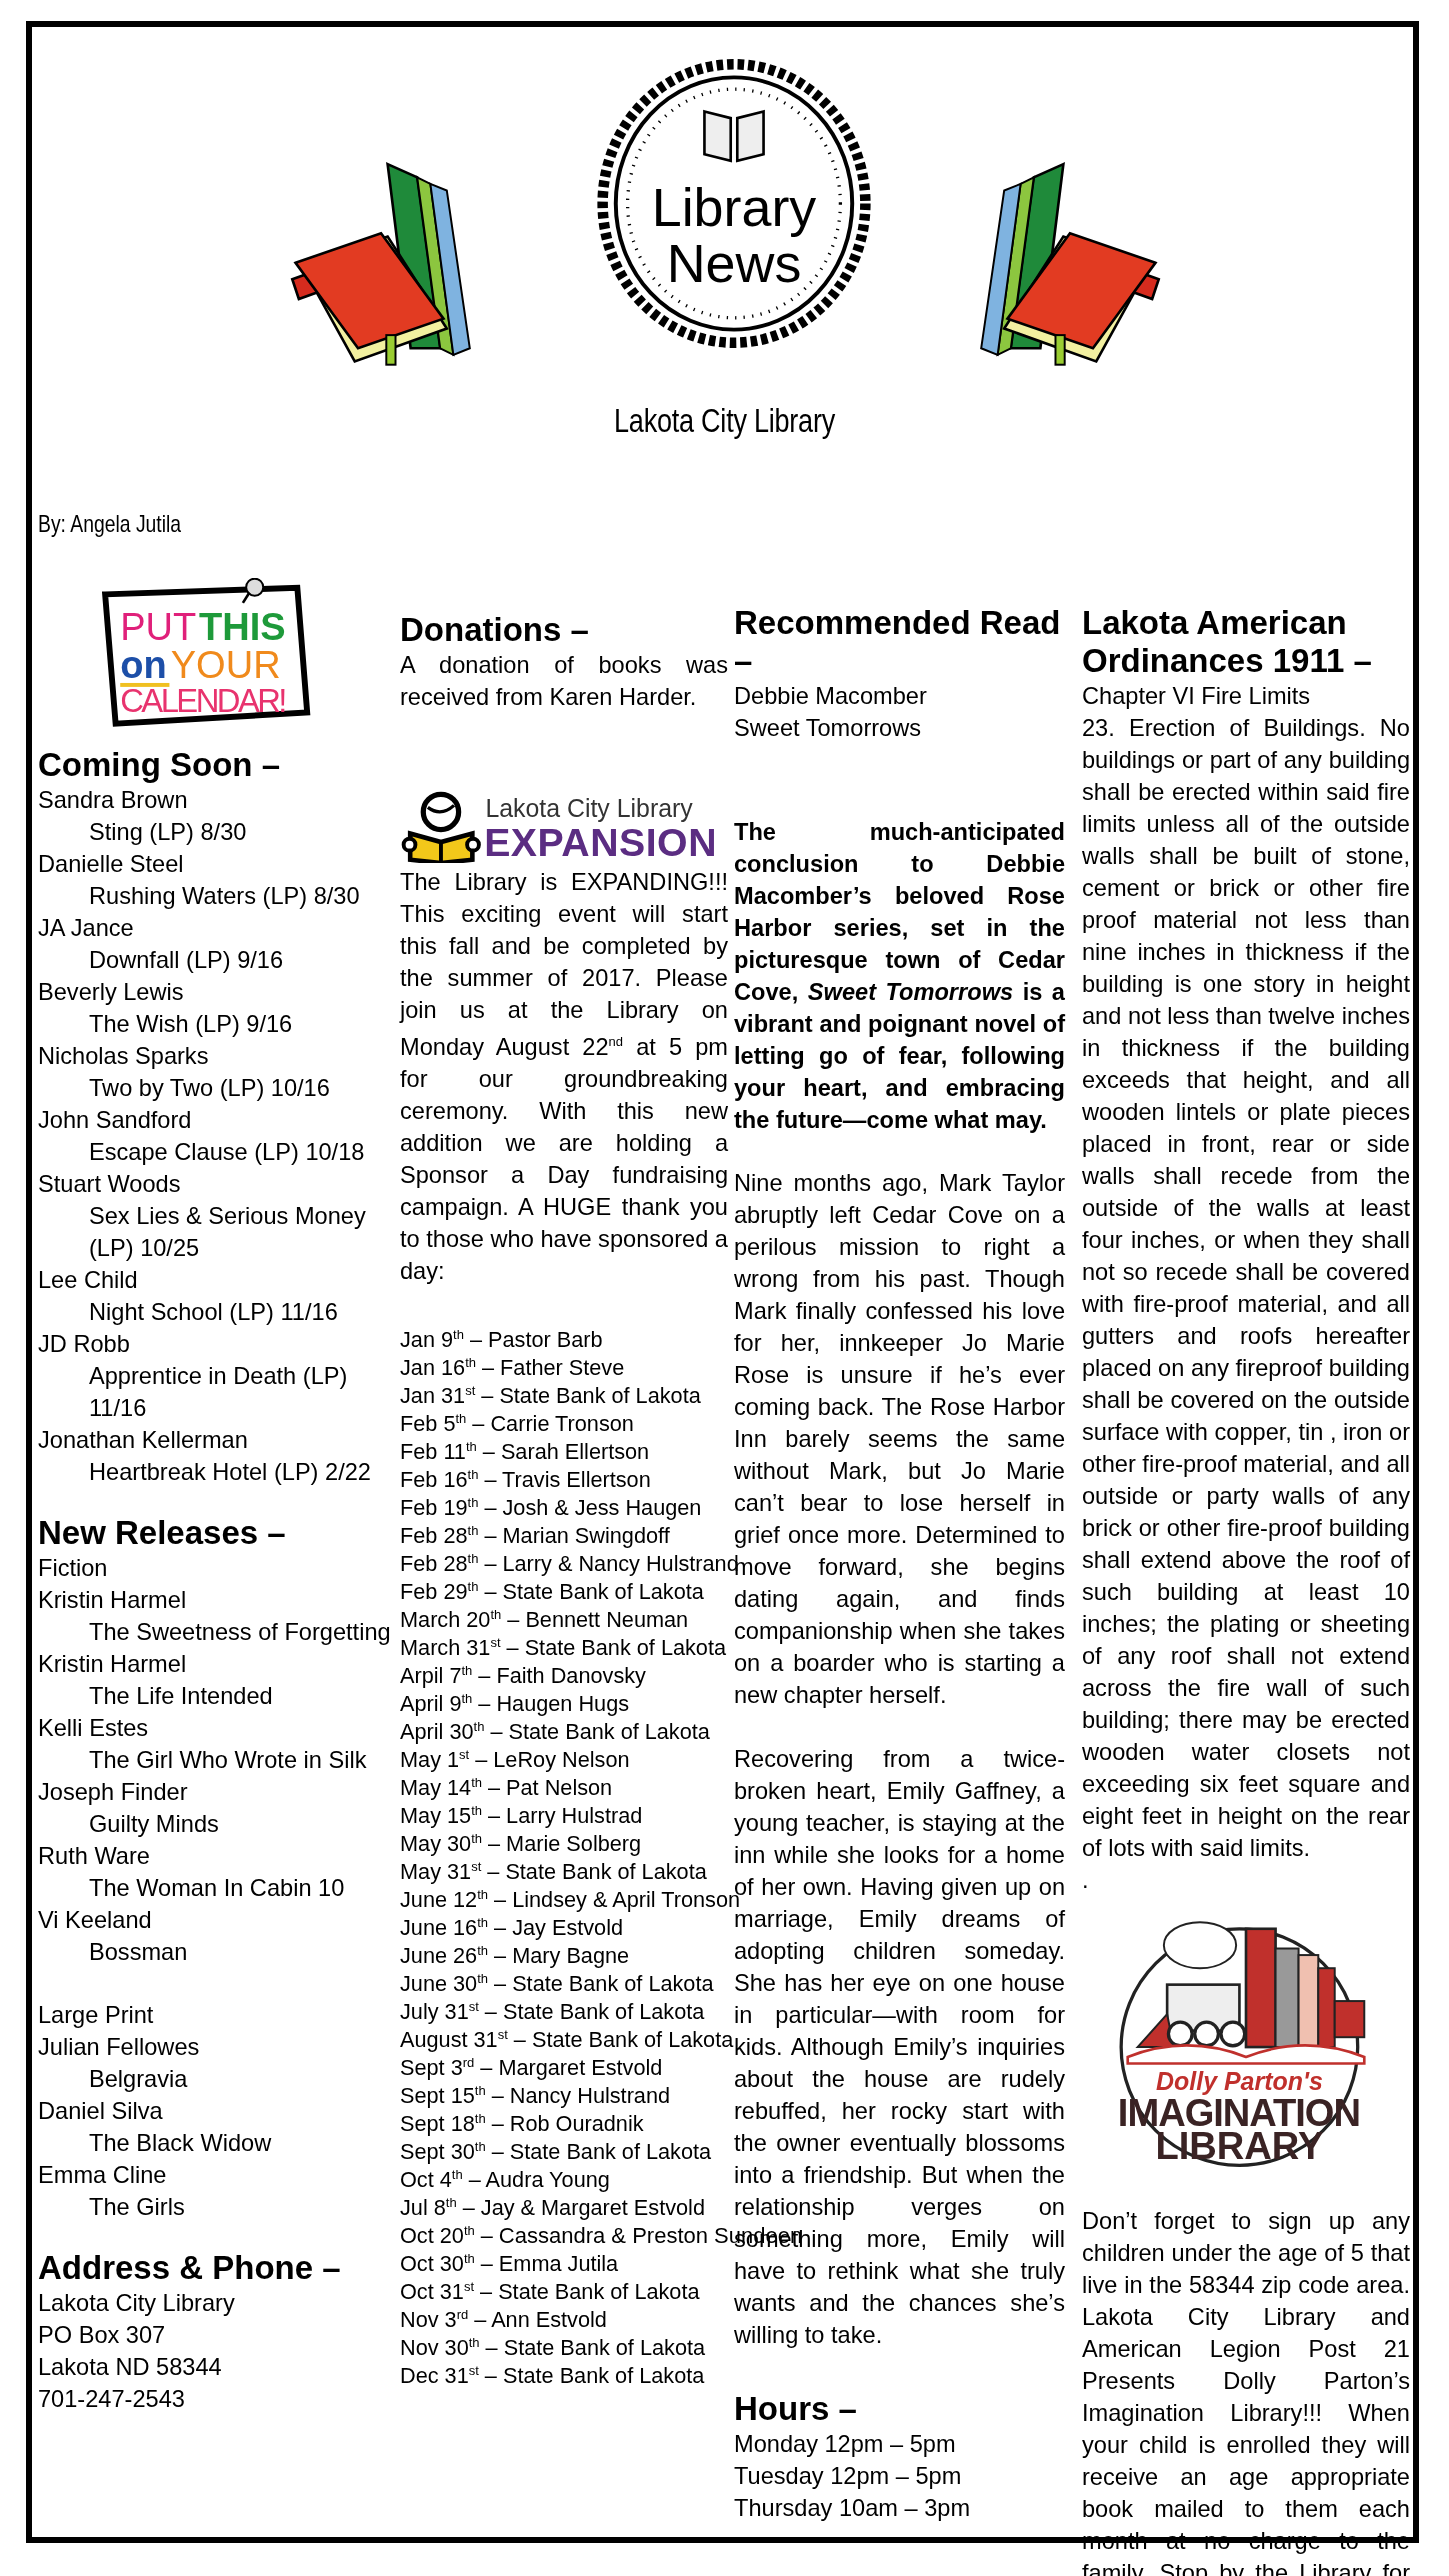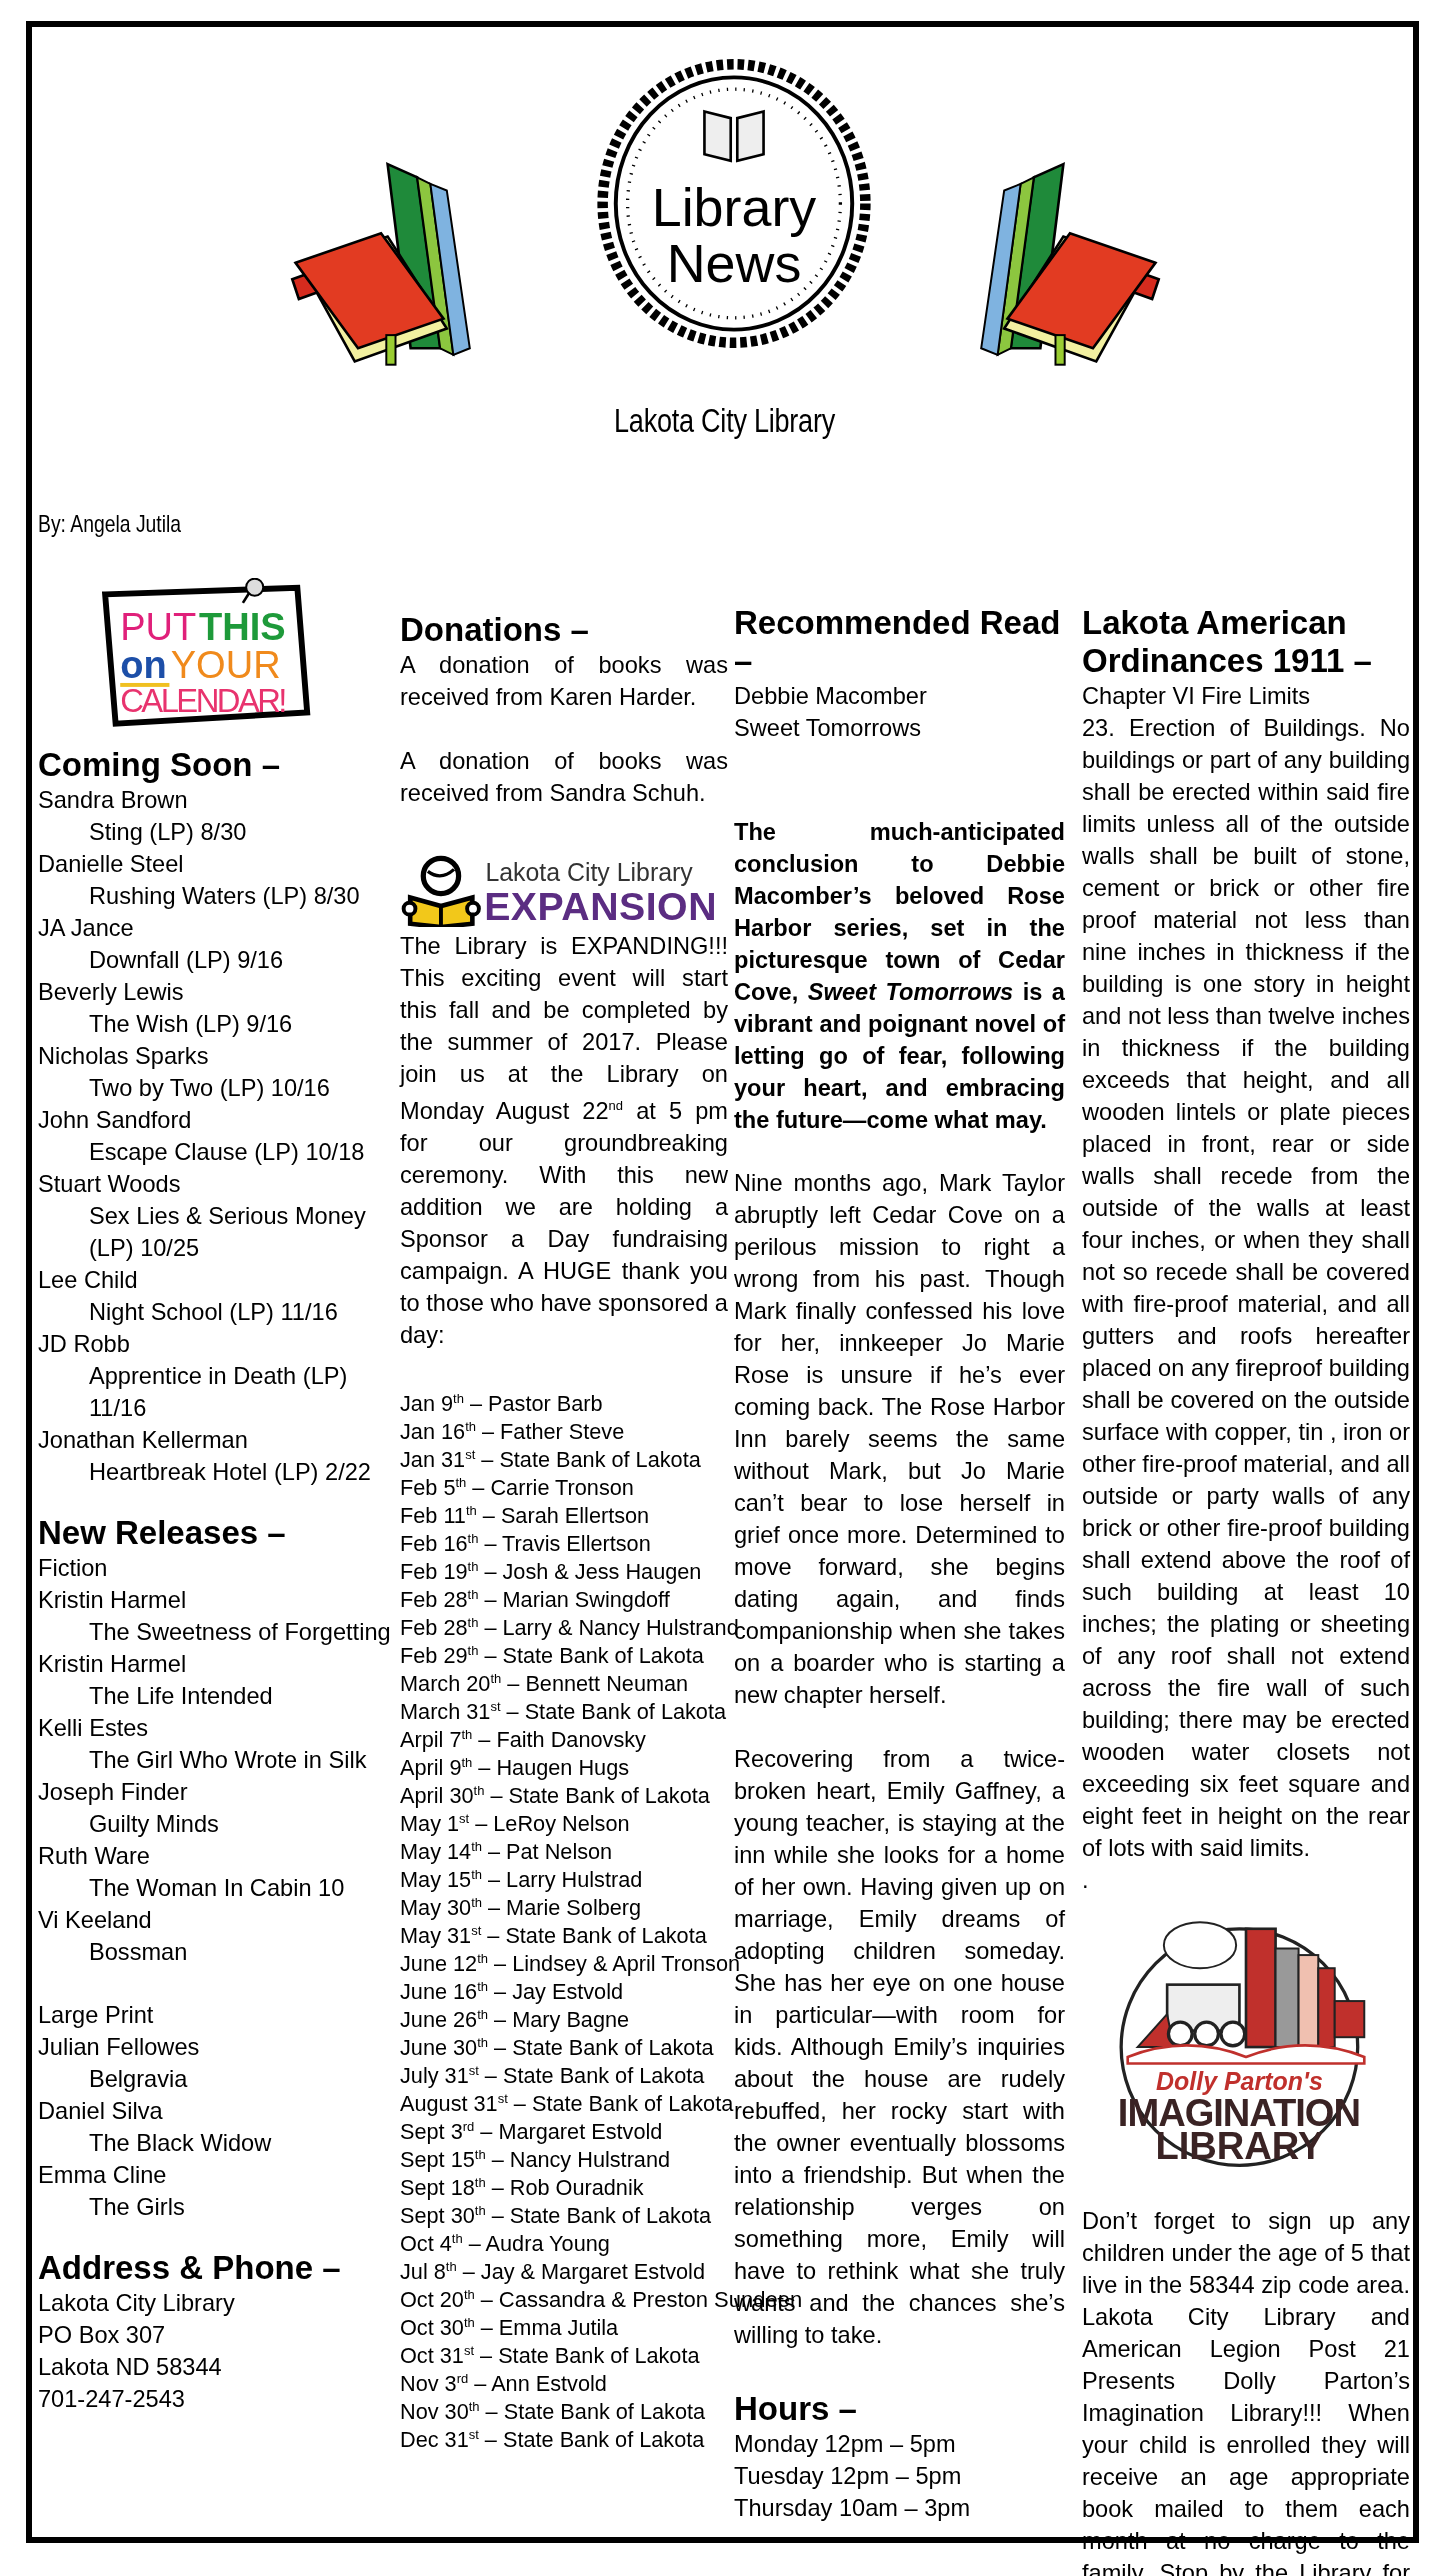--- a/index.html
+++ b/index.html
@@ -186,21 +186,20 @@
       <div>Lakota ND 58344</div>
       <div>701-247-2543</div>
     </div>
 </div>
 
 <div class="col col2">
   <div style="height:33px"></div>
   <h2 class="h2">Donations –</h2>
   <p class="para">A donation of books was received from Karen Harder.</p>
   <div class="gap"></div>
-  <p class="para">A donation of books was received from Sandra Schuh.</p>
   <div style="height:46px"></div>
 
   <svg width="328" height="72" viewBox="0 0 500 110" style="display:block;font-size:36px">
     <g>
       <circle cx="62" cy="32" r="27" fill="#fff" stroke="#000" stroke-width="8"></circle>
       <path d="M42,25 Q62,40 82,22" fill="none" stroke="#000" stroke-width="5"></path>
       <polygon points="15,65 62,78 110,65 110,105 62,110 15,105" fill="#f2c81a" stroke="#000" stroke-width="7"></polygon>
       <line x1="62" y1="78" x2="62" y2="110" stroke="#000" stroke-width="6"></line>
       <circle cx="14" cy="82" r="9" fill="#fff" stroke="#000" stroke-width="6"></circle>
       <circle cx="111" cy="82" r="9" fill="#fff" stroke="#000" stroke-width="6"></circle>

